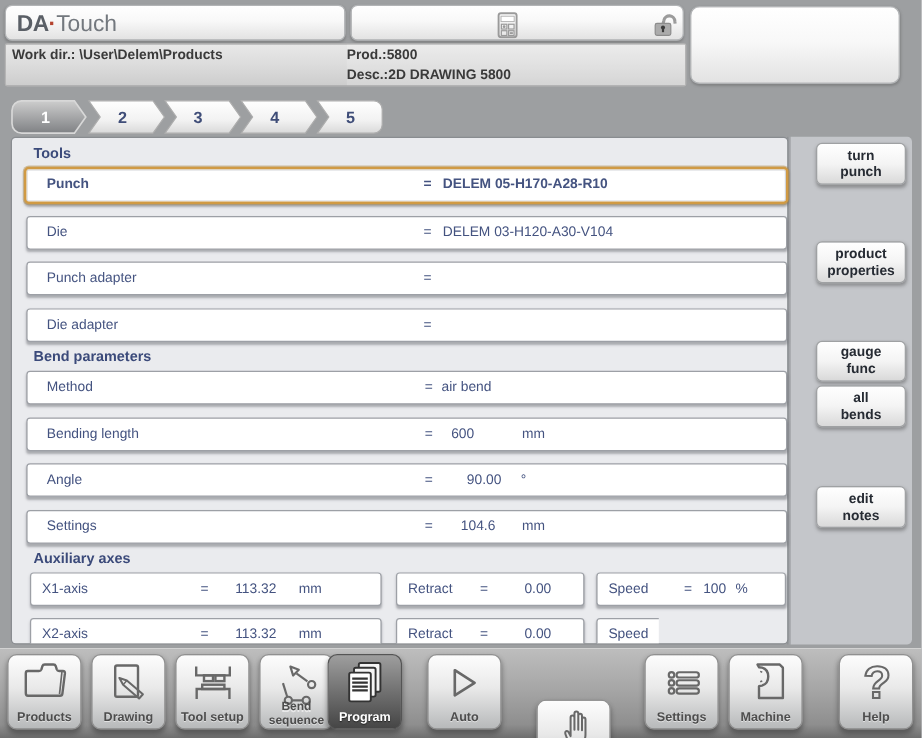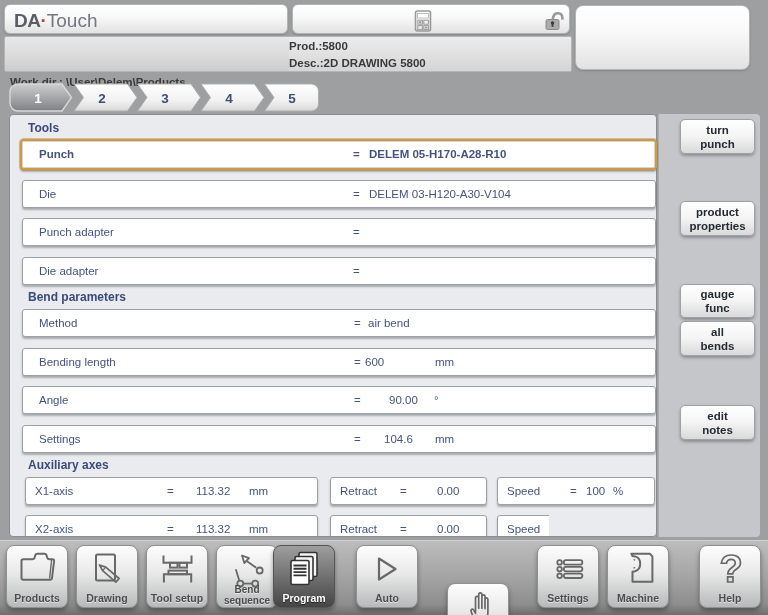--- a/index.html
+++ b/index.html
@@ -42,21 +42,21 @@
   <svg class="abs" style="left:544px; top:9px;" width="24" height="24" viewBox="0 0 24 24">
     <path d="M8.5,11 V7.8 a4.6,4.6 0 0 1 9,-1.5 l0.7,2" fill="none" stroke="#9b9b9b" stroke-width="2.6" transform="rotate(14 8.5 11)"></path>
     <rect x="2" y="10.5" width="13" height="10" rx="1.5" fill="#ababab" stroke="#8c8c8c" stroke-width="1"></rect>
     <circle cx="8.5" cy="14" r="1.7" fill="#3c3c3c"></circle>
     <rect x="7.6" y="14" width="1.8" height="3.8" fill="#3c3c3c"></rect>
   </svg>
   <div class="abs panel" style="left:575px; top:5px; width:175px; height:65px; border-radius:8px;"></div>
 
   <div class="abs" style="left:4px; top:36px; width:568px; height:36px; background:linear-gradient(180deg,#e8e8e8 0%,#dcdcdc 50%,#cdcdcd 100%); border:1px solid #b5b5b5; border-radius:2px;"></div>
   <div class="abs" style="left:289px; top:37px; width:282px; height:34px; background:rgba(255,255,255,0.16);"></div>
-  <div class="abs hdrtxt" style="left:10px; top:40px;margin-top:36px;">Work dir.: \User\Delem\Products</div>
+  <div class="abs hdrtxt" style="left:10px; top:40px;">Work dir.: \User\Delem\Products</div>
   <div class="abs hdrtxt" style="left:289px; top:40px;">Prod.:5800</div>
   <div class="abs hdrtxt" style="left:289px; top:57px;">Desc.:2D DRAWING 5800</div>
 
   <svg class="abs" style="left:0; top:83px;" width="330" height="30" viewBox="0 0 330 30">
     <defs>
       <linearGradient id="tabsel" x1="0" y1="0" x2="0" y2="1">
         <stop offset="0" stop-color="#cdcdcd"></stop>
         <stop offset="1" stop-color="#7f8184"></stop>
       </linearGradient>
       <linearGradient id="tabw" x1="0" y1="0" x2="0" y2="1">
@@ -109,21 +109,21 @@
 
   <div class="seclabel" style="top:290px;">Bend parameters</div>
   <div class="row" style="top:309px;"></div>
   <div class="rtext" style="left:39px; top:317px;">Method</div>
   <div class="rtext" style="left:354px; top:317px;">=</div>
   <div class="rtext" style="left:368px; top:317px;">air bend</div>
 
   <div class="row" style="top:348px;"></div>
   <div class="rtext" style="left:39px; top:356px;">Bending length</div>
   <div class="rtext" style="left:354px; top:356px;">=</div>
-  <div class="rtext" style="left:365px; top:356px;">600</div>
+  <div class="rtext" style="left:376px; top:356px;">600</div>
   <div class="rtext" style="left:435px; top:356px;">mm</div>
 
   <div class="row" style="top:386px;"></div>
   <div class="rtext" style="left:39px; top:394px;">Angle</div>
   <div class="rtext" style="left:354px; top:394px;">=</div>
   <div class="rtext" style="left:389px; top:394px;">90.00</div>
   <div class="rtext" style="left:434px; top:394px;">°</div>
 
   <div class="row" style="top:425px;"></div>
   <div class="rtext" style="left:39px; top:433px;">Settings</div>

